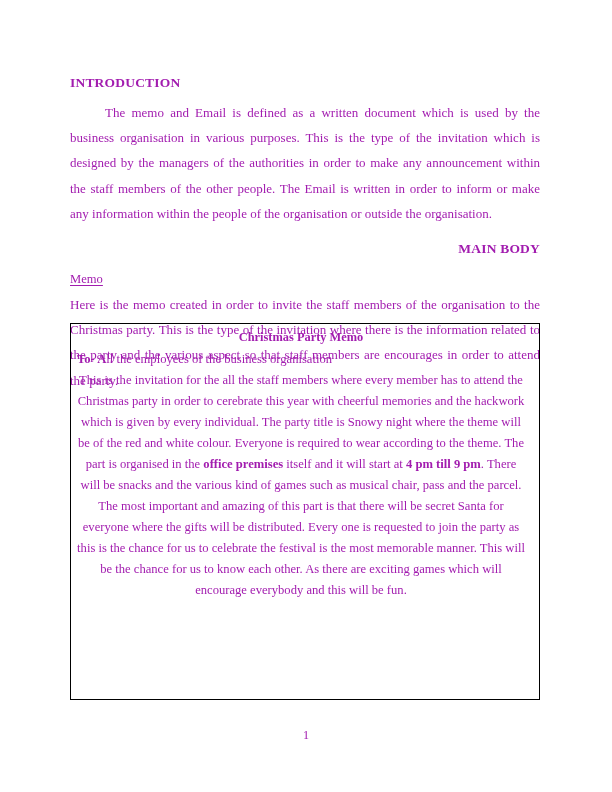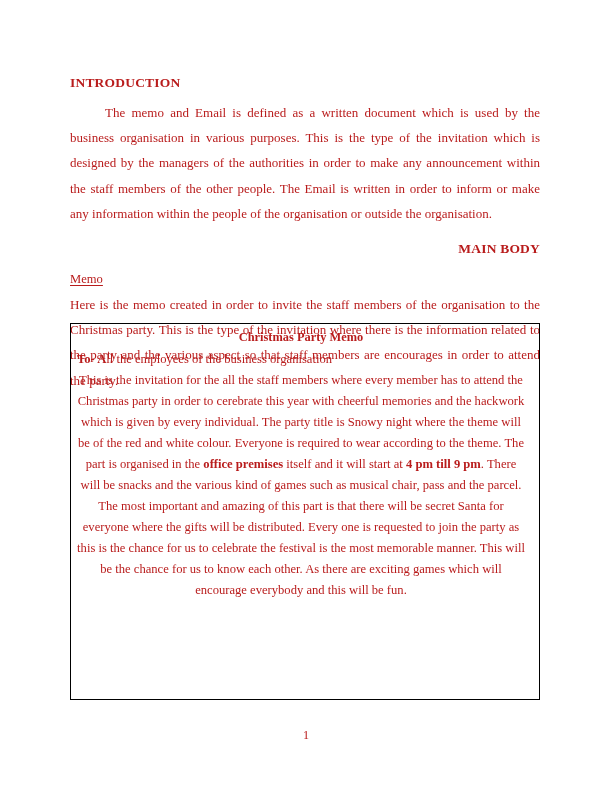--- a/index.html
+++ b/index.html
@@ -6,21 +6,21 @@
     margin: 0;
     padding: 0;
     background: #ffffff;
   }
   .page {
     position: relative;
     width: 612px;
     height: 792px;
     background: #ffffff;
     font-family: "Liberation Serif", "DejaVu Serif", serif;
-    color: #b91c1c;
+    color: #a21caf;
     overflow: hidden;
   }
   .content {
     position: absolute;
     left: 70px;
     top: 74px;
     width: 470px;
   }
   h1.section-heading {
     font-size: 13.5px;

